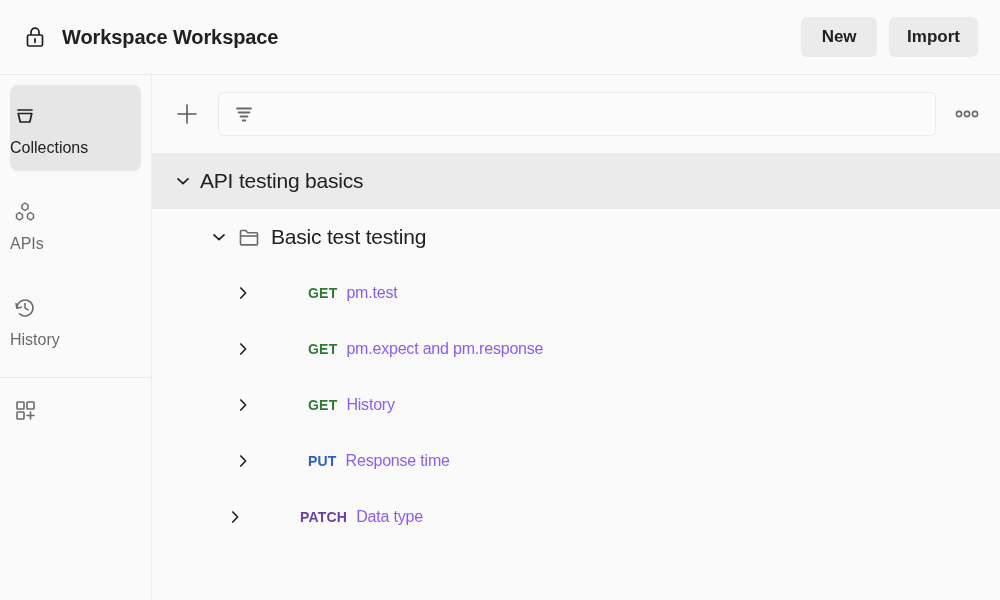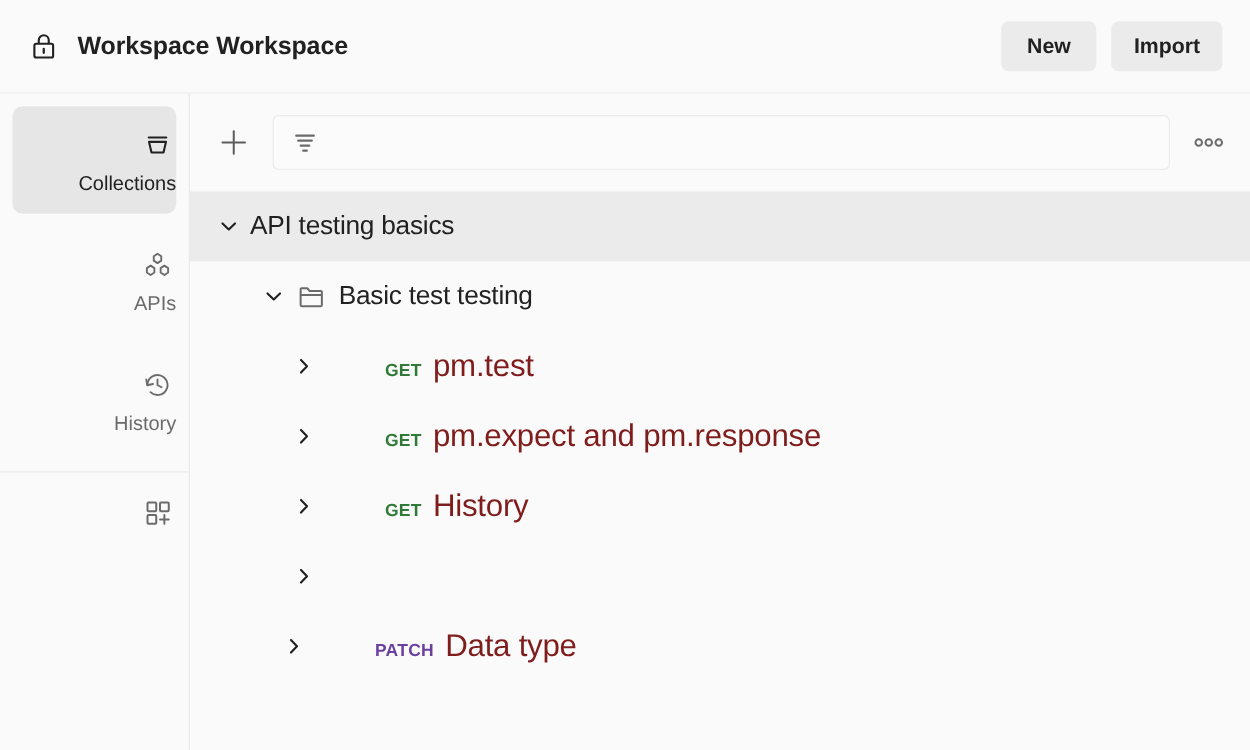--- a/index.html
+++ b/index.html
@@ -44,21 +44,21 @@
     background: #fafafa;
     border-right: 1px solid #ebebeb;
     display: flex; flex-direction: column;
     padding-top: 10px;
   }
   .rail-item {
     margin: 0 10px 10px 10px;
     height: 86px;
     border-radius: 8px;
     display: flex; flex-direction: column;
-    align-items: flex-end; justify-content: center;
+    align-items: flex-start; justify-content: center;
     cursor: pointer;
     gap: 9px;
   }
   .rail-item.active { background: #e6e6e6; }
   .rail-label { font-size: 16px; color: #6b6b6b; line-height: 1; }
   .rail-item.active .rail-label { color: #212121; }
   .rail-icon { width: 30px; height: 30px; display: flex; align-items: center; justify-content: center; }
   .rail-sep { height: 1px; background: #ebebeb; margin: 4px 0 0 0; }
   .rail-item.plain { height: 64px; }
 
@@ -95,21 +95,21 @@
     cursor: pointer; padding-right: 10px;
   }
   .row.selected { background: #ebebeb; }
   .twisty { width: 34px; flex: 0 0 34px; display: flex; align-items: center; justify-content: center; }
   .folder-icon { width: 26px; height: 26px; flex: 0 0 26px; margin-right: 9px; display: flex; align-items: center; justify-content: center; }
   .row-label { font-size: 21px; color: #212121; white-space: nowrap; letter-spacing: -0.2px; }
   .method {
     font-size: 14px; font-weight: bold; letter-spacing: 0.2px;
     margin-right: 9px; white-space: nowrap; margin-left: 48px;
   }
-  .req-label { font-size: 25px; color: #7f1d1d; white-space: nowrap; letter-spacing: -0.2px; }
+  .req-label { font-size: 16px; color: #8b5cf6; white-space: nowrap; letter-spacing: -0.2px; }
 
   
   .lvl0 { padding-left: 14px; }
   .lvl1 { padding-left: 50px; }
   .lvl2 { padding-left: 74px; }
 
   .meth-wrap { display: flex; align-items: baseline; }
 </style>
 </head>
 <body>
@@ -274,20 +274,24 @@
             <span class="req-label">History</span>
           </span>
         </div>
 
         <div class="row lvl2">
           <span class="twisty">
             <svg width="20" height="20" viewBox="0 0 20 20" fill="none" stroke="#212121" stroke-width="1.7" stroke-linecap="round" stroke-linejoin="round">
               <polyline points="7.8,5 12.6,10 7.8,15"></polyline>
             </svg>
           </span>
+          <span class="meth-wrap">
+            <span class="method" style="color:#2b5fc9">PUT</span>
+            <span class="req-label">Response time</span>
+          </span>
         </div>
 
         <div class="row lvl2" style="padding-left:66px">
           <span class="twisty">
             <svg width="20" height="20" viewBox="0 0 20 20" fill="none" stroke="#212121" stroke-width="1.7" stroke-linecap="round" stroke-linejoin="round">
               <polyline points="7.8,5 12.6,10 7.8,15"></polyline>
             </svg>
           </span>
           <span class="meth-wrap">
             <span class="method" style="color:#6b3fa0">PATCH</span>

